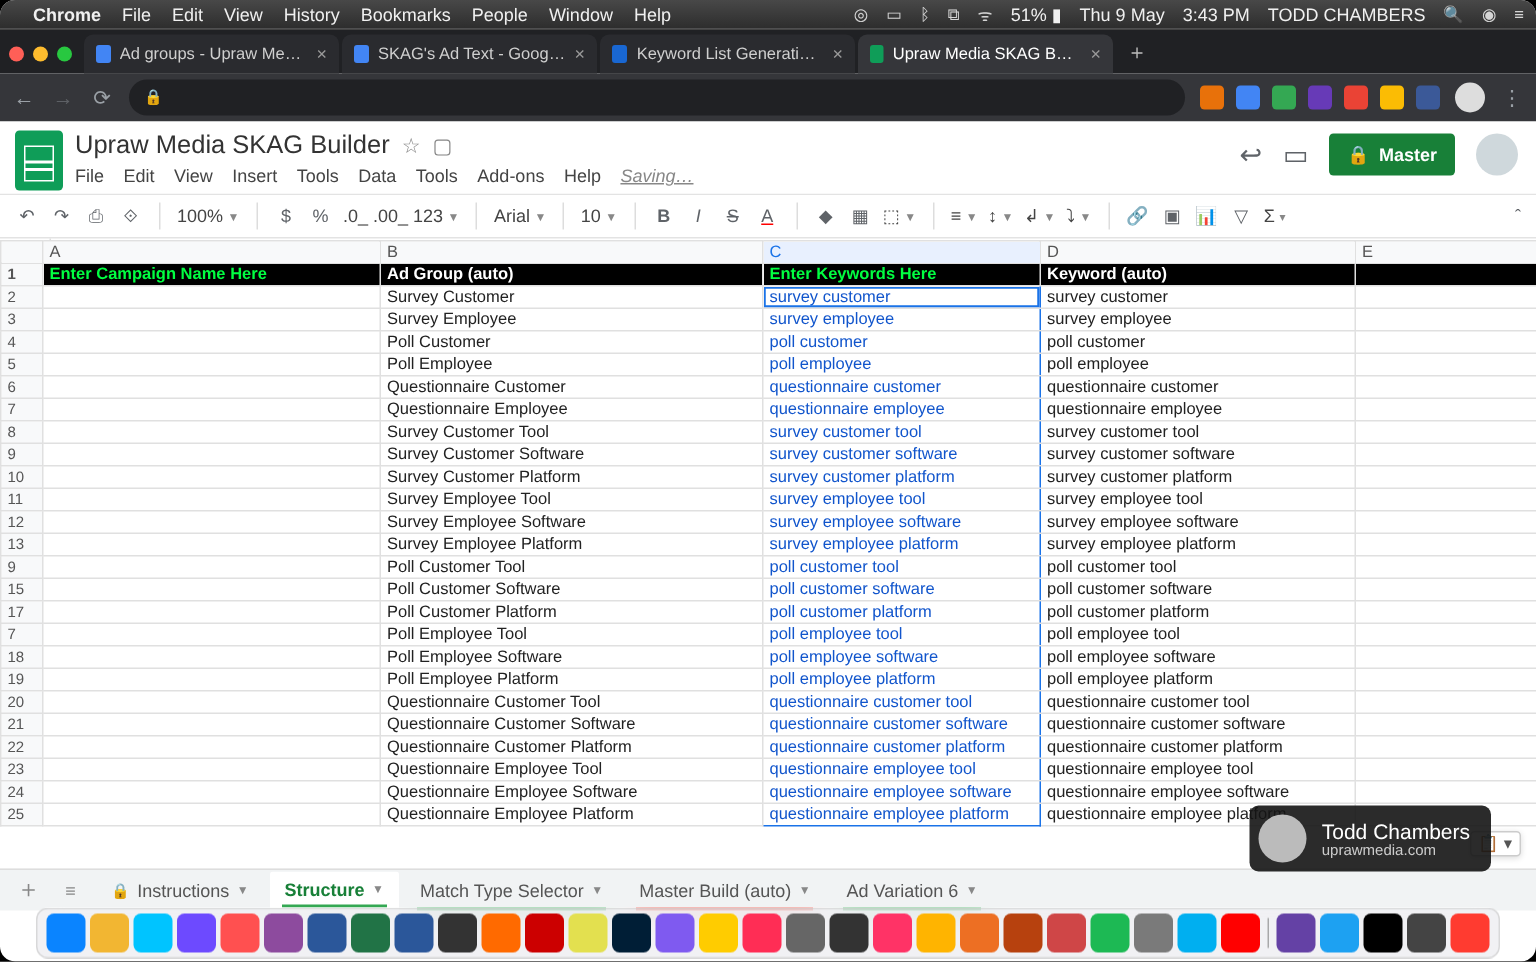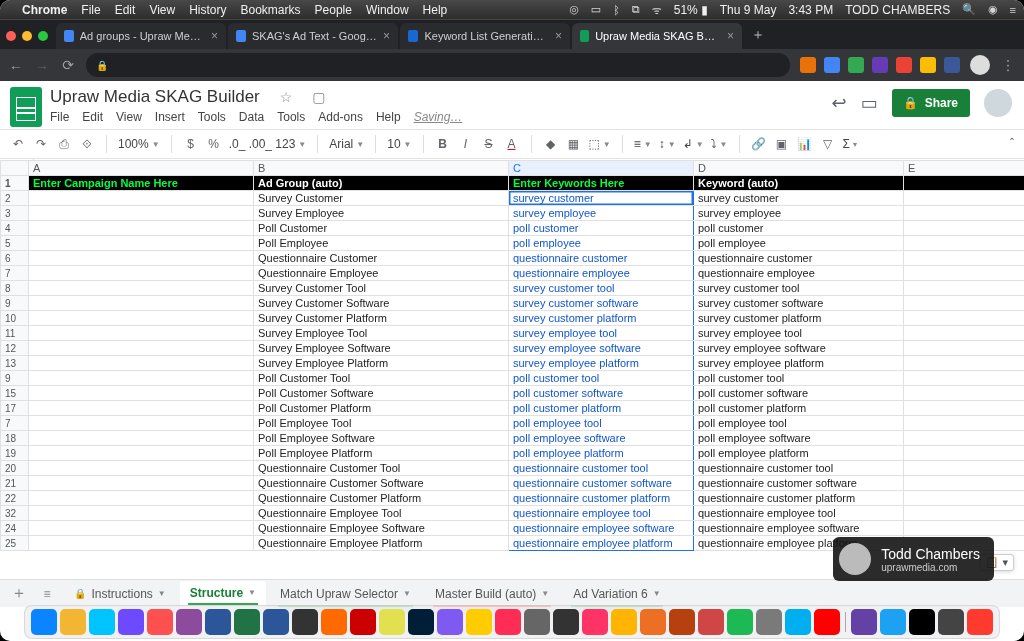--- a/index.html
+++ b/index.html
@@ -48,21 +48,21 @@
   .ext-icons{display:flex;gap:8px;align-items:center;}
   .ext{width:16px;height:16px;border-radius:3px;}
   .ext.a{background:#e8710a;} .ext.b{background:#4285f4;} .ext.c{background:#34a853;} .ext.d{background:#673ab7;} .ext.e{background:#ea4335;} .ext.f{background:#fbbc04;} .ext.g{background:#3b5998;}
   .chrome-avatar{width:20px;height:20px;border-radius:50%;background:#ddd;}
 
   
   .sheets-hdr{display:flex;padding:6px 10px 0 10px;background:#fff;position:relative;}
   .sheets-logo{width:32px;height:40px;background:#0f9d58;border-radius:3px;position:relative;margin-right:8px;}
   .sheets-logo::after{content:"";position:absolute;inset:10px 6px 6px 6px;border:1.5px solid #fff;}
   .sheets-logo::before{content:"";position:absolute;left:6px;right:6px;top:20px;height:1.5px;background:#fff;box-shadow:0 5px 0 #fff; }
-  .doc-title-row{display:flex;align-items:center;gap:20px;font-size:17px;color:#333;}
+  .doc-title-row{display:flex;align-items:center;gap:8px;font-size:17px;color:#333;}
   .doc-star{color:#888;font-size:14px;}
   .doc-folder{color:#888;font-size:14px;}
   .sheets-menu{display:flex;gap:13px;font-size:12px;color:#444;padding:3px 0 5px 0;}
   .sheets-menu .saving{color:#888;font-style:italic;text-decoration:underline;}
   .hdr-right{position:absolute;right:12px;top:8px;display:flex;align-items:center;gap:14px;}
   .share-btn{background:var(--sheets-dark);color:#fff;font-size:12px;padding:7px 12px;border-radius:3px;display:flex;gap:6px;align-items:center;font-weight:bold;}
   .hdr-avatar{width:28px;height:28px;border-radius:50%;background:#cfd8dc;}
   .cmt-icn{font-size:18px;color:#5f6368;}
 
   
@@ -219,21 +219,21 @@
       <span data-bind="doc.menus.7">Add-ons</span>
       <span data-bind="doc.menus.8">Help</span>
       <span class="saving" data-bind="doc.saving">Saving…</span>
     </div>
   </div>
   <div class="hdr-right">
     <span class="cmt-icn">↩</span>
     <span class="cmt-icn">▭</span>
     <div class="share-btn">
       <span>🔒</span>
-      <span data-bind="doc.share">Share</span>
+      <span data-bind="doc.share">Master</span>
     </div>
     <div class="hdr-avatar"></div>
   </div>
 </div>
 
 <div class="sheets-tb">
   <div class="tb-grp">
     <span class="tb-btn">↶</span>
     <span class="tb-btn">↷</span>
     <span class="tb-btn">⎙</span>
@@ -490,21 +490,21 @@
           </tr>
           <tr>
             <td class="rownum">22</td>
     <td></td>
     <td>Questionnaire Customer Platform</td>
     <td class="kw-blue" style="border-left:1px solid #1a73e8;border-right:1px solid #1a73e8;">questionnaire customer platform</td>
     <td>questionnaire customer platform</td>
     <td></td>
           </tr>
           <tr>
-            <td class="rownum">32</td>
+            <td class="rownum">23</td>
     <td></td>
     <td>Questionnaire Employee Tool</td>
     <td class="kw-blue" style="border-left:1px solid #1a73e8;border-right:1px solid #1a73e8;">questionnaire employee tool</td>
     <td>questionnaire employee tool</td>
     <td></td>
           </tr>
           <tr>
             <td class="rownum">24</td>
     <td></td>
     <td>Questionnaire Employee Software</td>
@@ -532,21 +532,21 @@
         <div class="stab ">
           <span class="lock">🔒</span>
           <span>Instructions</span>
           <span class="caret">▼</span>
         </div>
         <div class="stab active u-green">
           <span>Structure</span>
           <span class="caret">▼</span>
         </div>
         <div class="stab u-green">
-          <span>Match Upraw Selector</span>
+          <span>Match Type Selector</span>
           <span class="caret">▼</span>
         </div>
         <div class="stab u-red">
           <span>Master Build (auto)</span>
           <span class="caret">▼</span>
         </div>
         <div class="stab u-green">
           <span>Ad Variation 6</span>
           <span class="caret">▼</span>
         </div>

